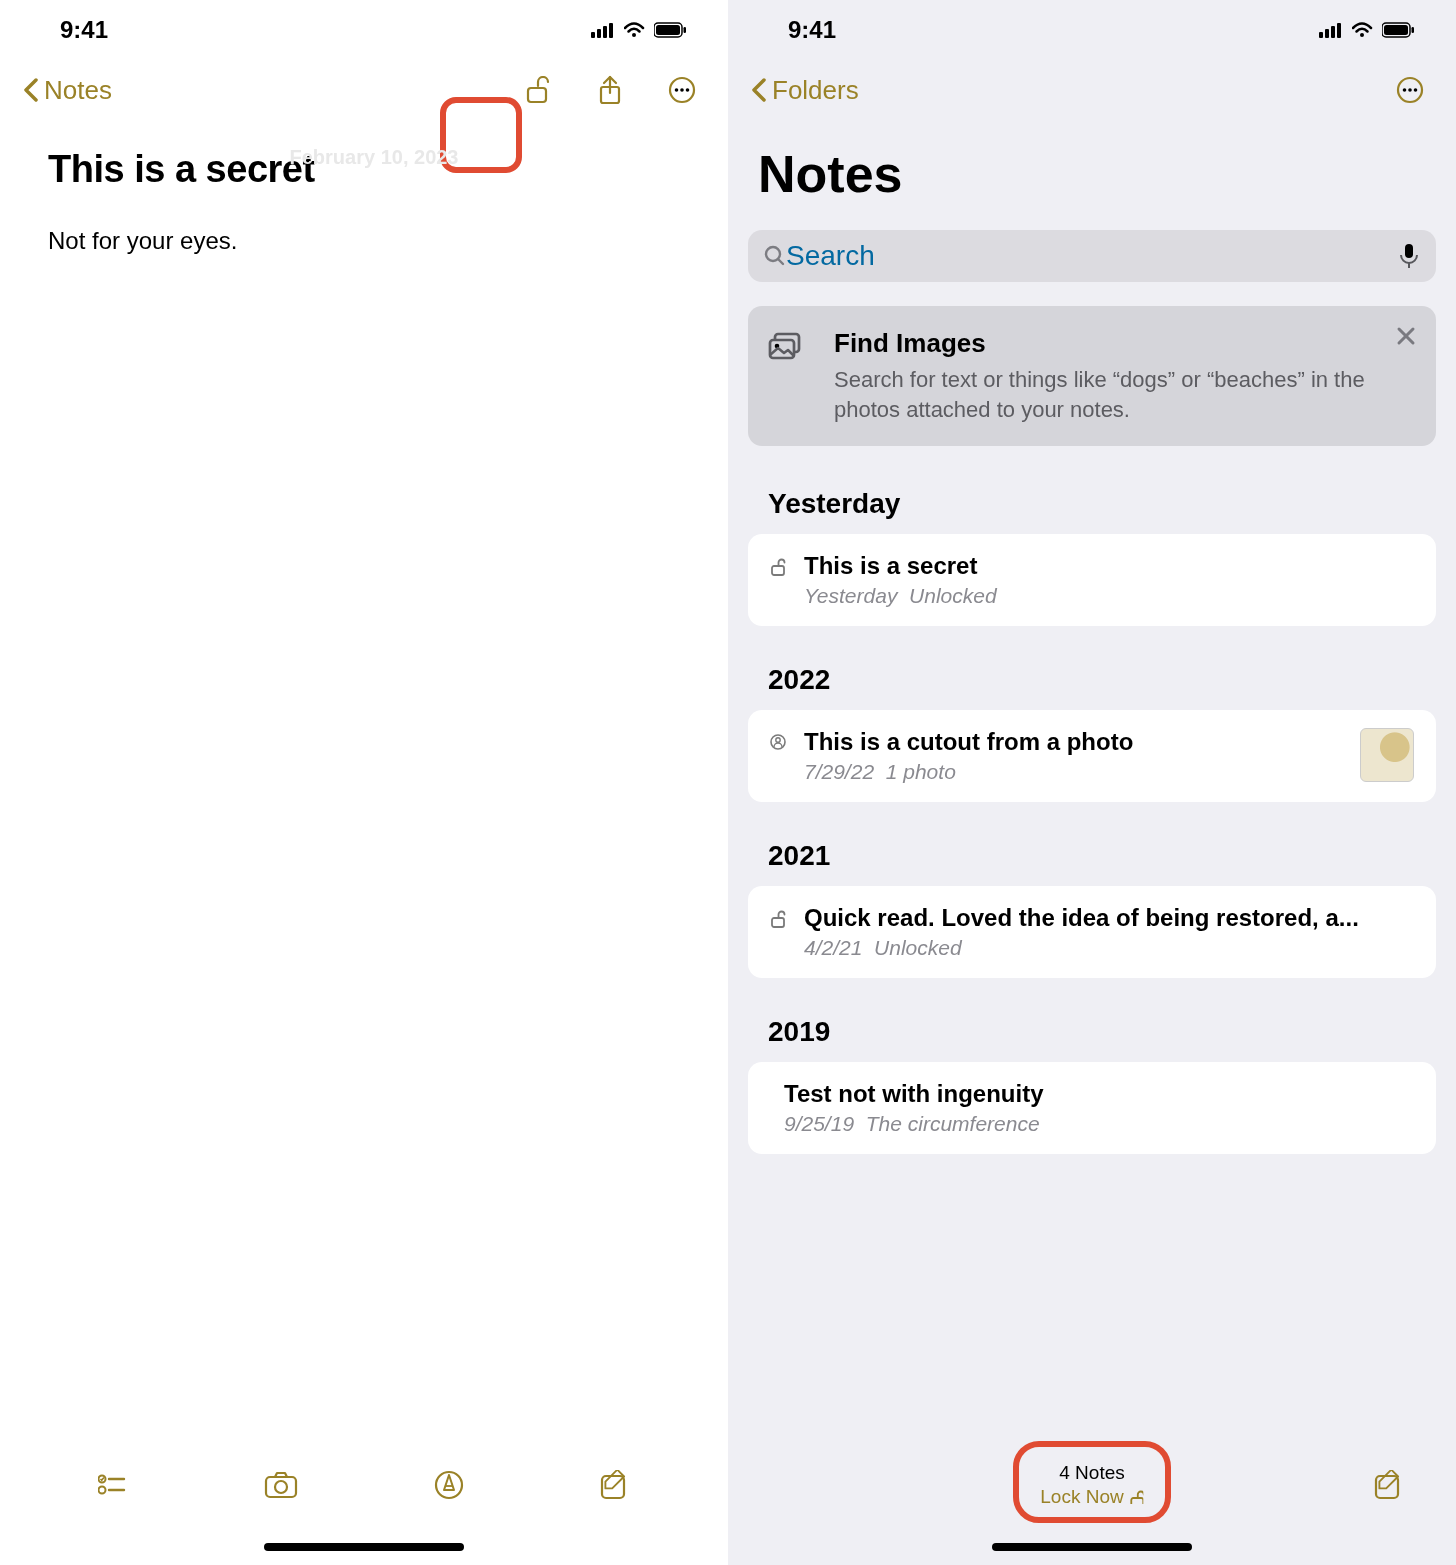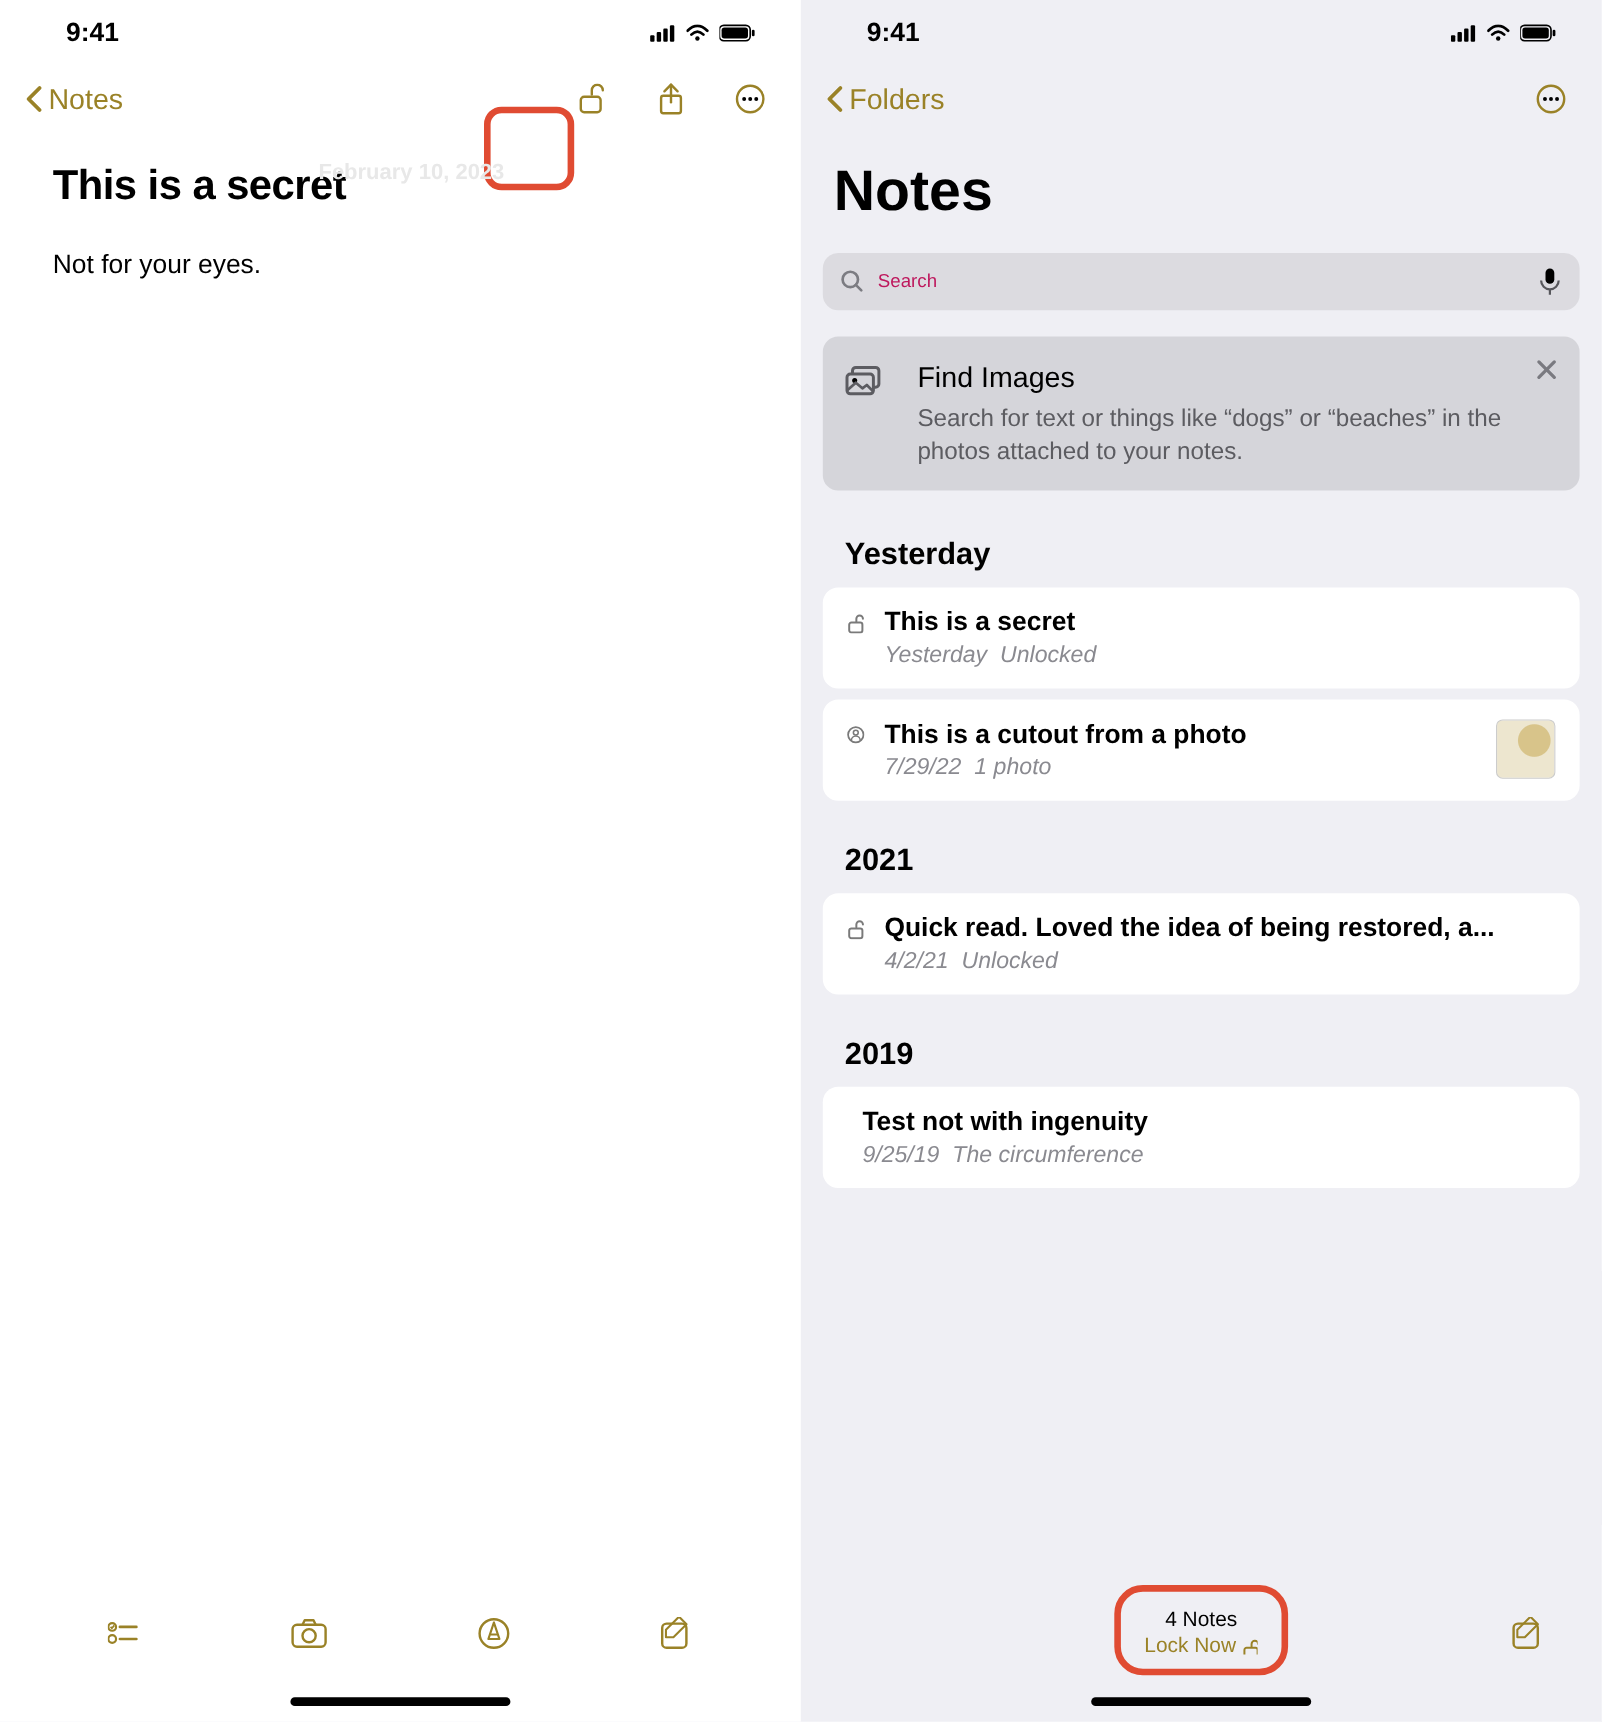--- a/index.html
+++ b/index.html
@@ -96,34 +96,34 @@
     padding: 24px 30px 16px;
   }
   .search-field {
     margin: 10px 20px;
     background: #dcdbe0;
     border-radius: 14px;
     height: 52px;
     display: flex;
     align-items: center;
     padding: 0 16px;
-    gap: 12px;
-    color: #be185d;
-    font-size: 17px;
+    gap: 0;
+    color: #0369a1;
+    font-size: 28px;
   }
   .info-card {
     margin: 14px 20px;
     background: #d5d5da;
     border-radius: 14px;
     padding: 22px 20px;
     display: flex;
     gap: 22px;
     position: relative;
   }
-  .info-card-title { font-size: 26px; font-weight: 400; margin-bottom: 6px; }
+  .info-card-title { font-size: 26px; font-weight: 700; margin-bottom: 6px; }
   .info-card-text { font-size: 22px; color: #5c5c61; line-height: 1.35; }
   .info-close { position: absolute; right: 20px; top: 20px; color: #7a7a80; }
 
   .section-header {
     font-size: 28px;
     font-weight: 700;
     padding: 28px 40px 14px;
   }
   .note-row {
     margin: 0 20px 10px;
@@ -417,20 +417,21 @@
         <svg width="18" height="18">
           <use href="#i-lockopen-small"></use>
         </svg>
       </div>
     <div style="flex:1">
       <div class="note-row-title">This is a secret</div>
       <div class="note-row-sub"><span>Yesterday</span>&nbsp;&nbsp;<span>Unlocked</span></div>
     </div>
   </div>
 
+  <div class="section-header">2022</div>
   <div class="note-row">
     <div class="note-row-icon">
         <svg width="16" height="16">
           <use href="#i-attach"></use>
         </svg>
       </div>
     <div style="flex:1">
       <div class="note-row-title">This is a cutout from a photo</div>
       <div class="note-row-sub"><span>7/29/22</span>&nbsp;&nbsp;<span>1 photo</span></div>
     </div>

